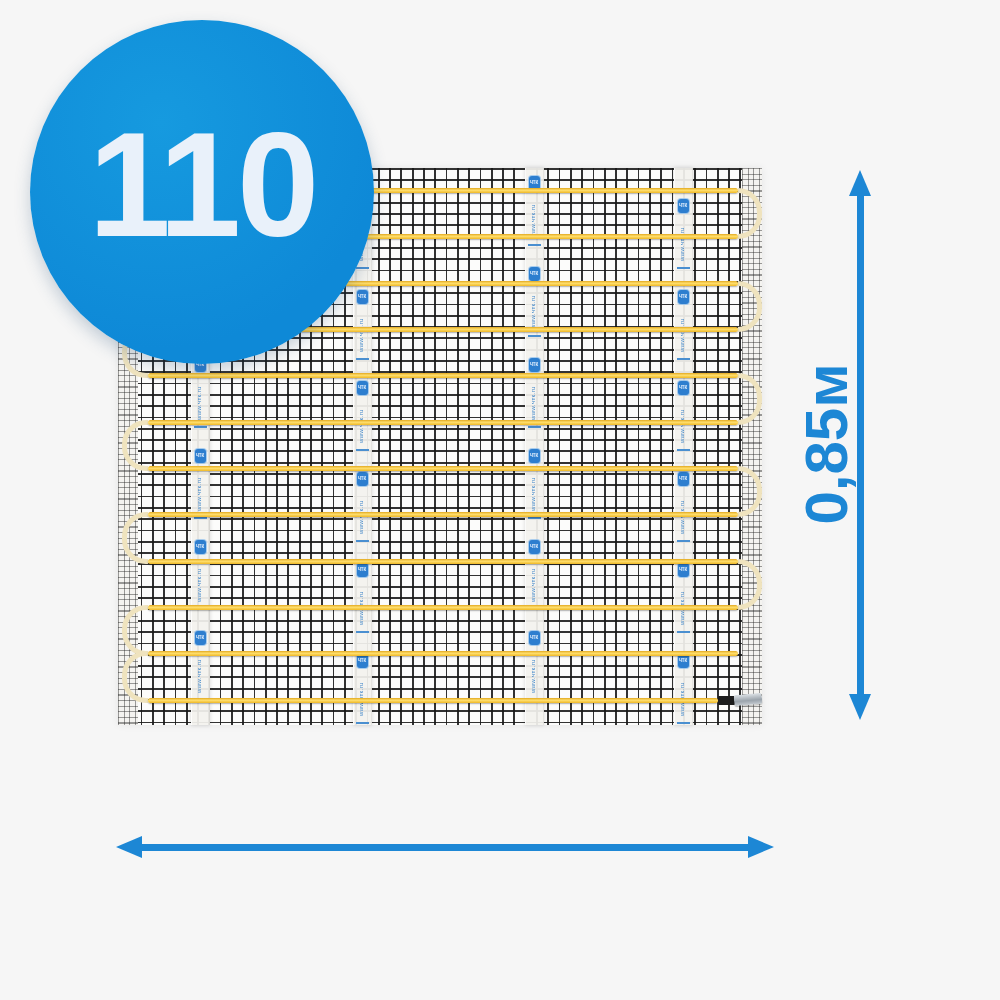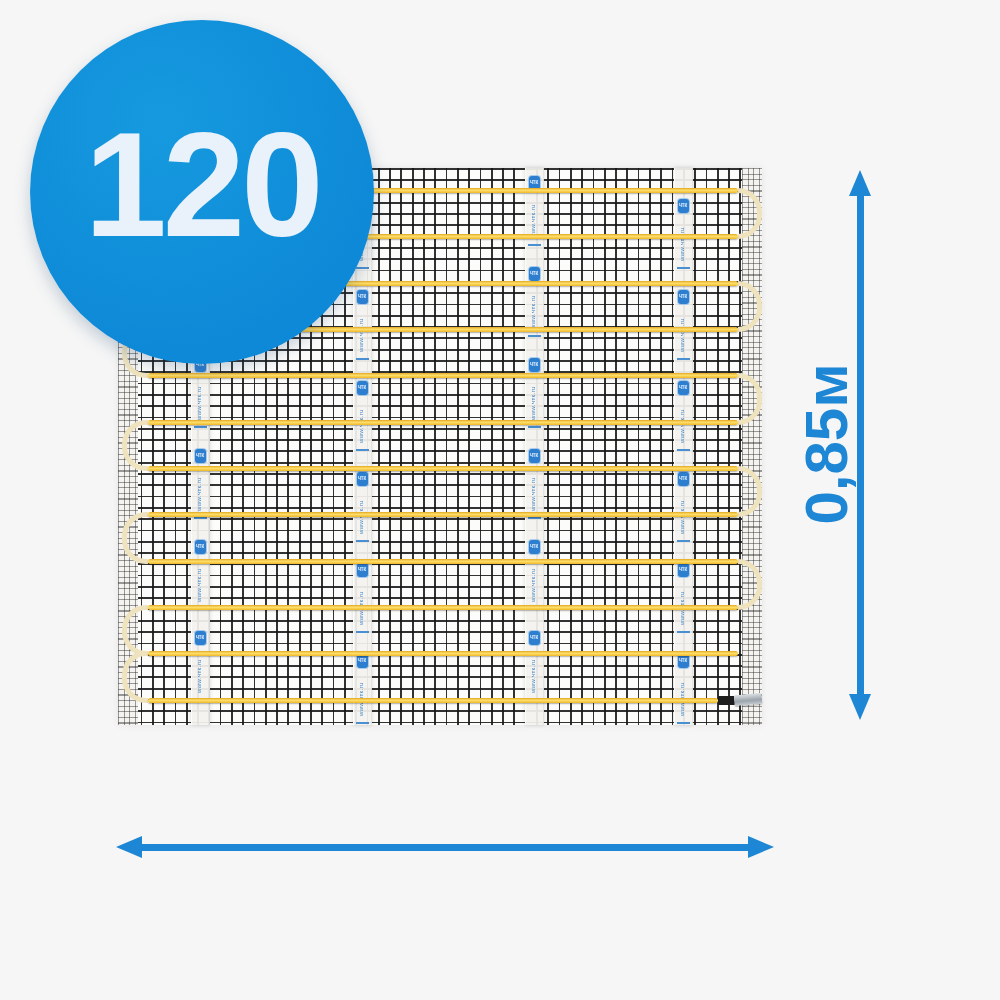--- a/index.html
+++ b/index.html
@@ -181,21 +181,21 @@
       <div class="cable-run" style="top: 344px; left: 30px; width: 590px;"></div>
       <div class="cable-run" style="top: 391px; left: 30px; width: 590px;"></div>
       <div class="cable-run" style="top: 437px; left: 30px; width: 590px;"></div>
       <div class="cable-run" style="top: 483px; left: 30px; width: 590px;"></div>
       <div class="cable-run" style="top: 530px; left: 30px; width: 570px;"></div>
       <div class="splice-black" style="left: 600px; top: 528px; width: 17px; height: 9px;"></div>
       <div class="splice-metal" style="left: 616px; top: 526px; width: 28px; height: 11px;"></div>
     </div>
 
   <div class="badge">
-    <div class="badge-num">120</div>
+    <div class="badge-num">110</div>
   </div>
 
   <div class="arrow-v">
     <div class="head top"></div>
     <div class="shaft"></div>
     <div class="head bottom"></div>
   </div>
   <div class="dim-label vertical">0,85м</div>
 
   <div class="arrow-h">

